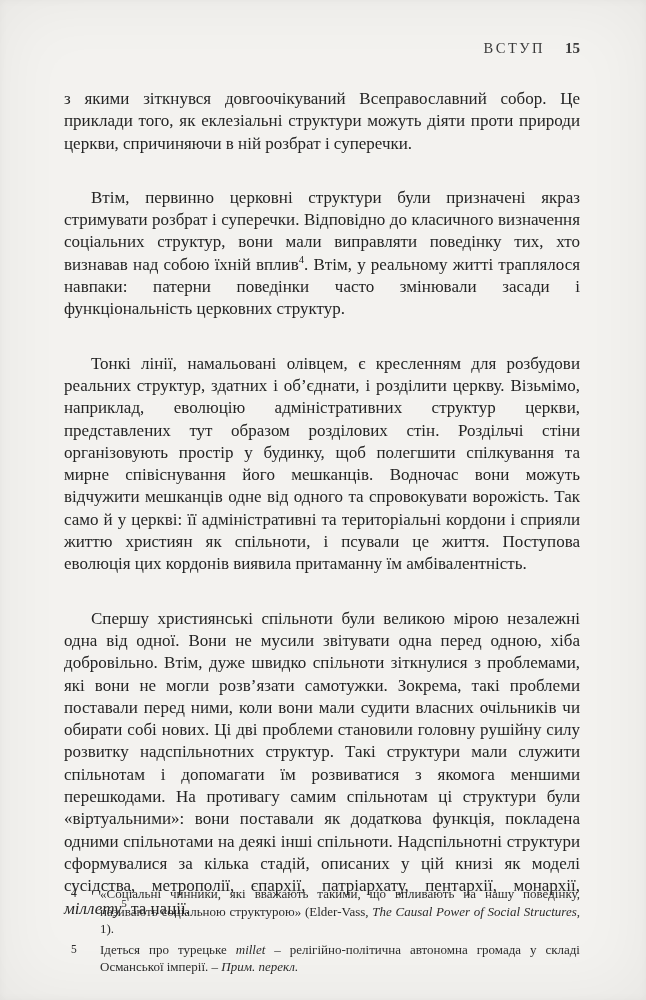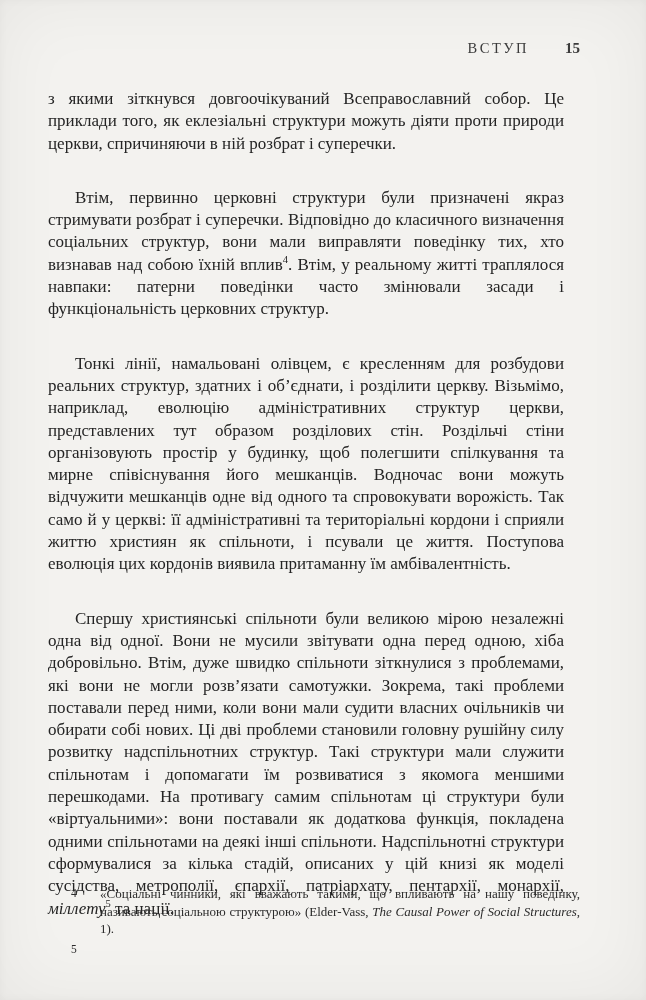--- a/index.html
+++ b/index.html
@@ -30,27 +30,27 @@
   }
   .chapter {
     font-size: 14.5px;
     letter-spacing: 2.5px;
     font-weight: 400;
     font-family: Liberation Serif, serif;
   }
   .pagenum {
     font-size: 15px;
     font-weight: 700;
-    margin-left: 36px;
+    margin-left: 20px;
     letter-spacing: 0;
   }
   .body-text {
     position: absolute;
     top: 88px;
-    left: 48px;
+    left: 64px;
     width: 516px;
     font-size: 17px;
     line-height: 22.3px;
     text-align: justify;
     color: #242424;
   }
   .body-text p {
     margin: 0;
     padding: 0;
   }
@@ -101,16 +101,16 @@
 
   <main class="body-text" id="body-text">
       <p>з якими зіткнувся довгоочікуваний Всеправославний собор. Це приклади того, як еклезіальні структури можуть діяти проти природи церкви, спричиняючи в ній розбрат і суперечки.</p>
       <p class="indent">Втім, первинно церковні структури були призначені якраз стримувати розбрат і суперечки. Відповідно до класичного визначення соціальних структур, вони мали виправляти поведінку тих, хто визнавав над собою їхній вплив<sup>4</sup>. Втім, у реальному житті траплялося навпаки: патерни поведінки часто змінювали засади і функціональність церковних структур.</p>
       <p class="indent">Тонкі лінії, намальовані олівцем, є кресленням для розбудови реальних структур, здатних і об’єднати, і розділити церкву. Візьмімо, наприклад, еволюцію адміністративних структур церкви, представлених тут образом розділових стін. Роздільчі стіни організовують простір у будинку, щоб полегшити спілкування та мирне співіснування його мешканців. Водночас вони можуть відчужити мешканців одне від одного та спровокувати ворожість. Так само й у церкві: її адміністративні та територіальні кордони і сприяли життю християн як спільноти, і псували це життя. Поступова еволюція цих кордонів виявила притаманну їм амбівалентність.</p>
       <p class="indent">Спершу християнські спільноти були великою мірою незалежні одна від одної. Вони не мусили звітувати одна перед одною, хіба добровільно. Втім, дуже швидко спільноти зіткнулися з проблемами, які вони не могли розв’язати самотужки. Зокрема, такі проблеми поставали перед ними, коли вони мали судити власних очільників чи обирати собі нових. Ці дві проблеми становили головну рушійну силу розвитку надспільнотних структур. Такі структури мали служити спільнотам і допомагати їм розвиватися з якомога меншими перешкодами. На противагу самим спільнотам ці структури були «віртуальними»: вони поставали як додаткова функція, покладена одними спільнотами на деякі інші спільноти. Надспільнотні структури сформувалися за кілька стадій, описаних у цій книзі як моделі сусідства, метрополії, єпархії, патріархату, пентархії, монархії, <em>міллету</em><sup>5</sup> та нації.</p>
     </main>
 
   <footer class="footnotes" id="footnotes">
       <div class="footnote"><span class="fn-num">4</span><span class="fn-text">«Соціальні чинники, які вважають такими, що впливають на нашу поведінку, називають соціальною структурою» (Elder-Vass, <em>The Causal Power of Social Structures</em>, 1).</span></div>
-      <div class="footnote"><span class="fn-num">5</span></div>
+      <div class="footnote"><span class="fn-num">5</span><span class="fn-text">Ідеться про турецьке <em>millet</em> – релігійно-політична автономна громада у складі Османської імперії. – <em>Прим. перекл.</em></span></div>
     </footer>
 
 </div>
 
 </body></html>

